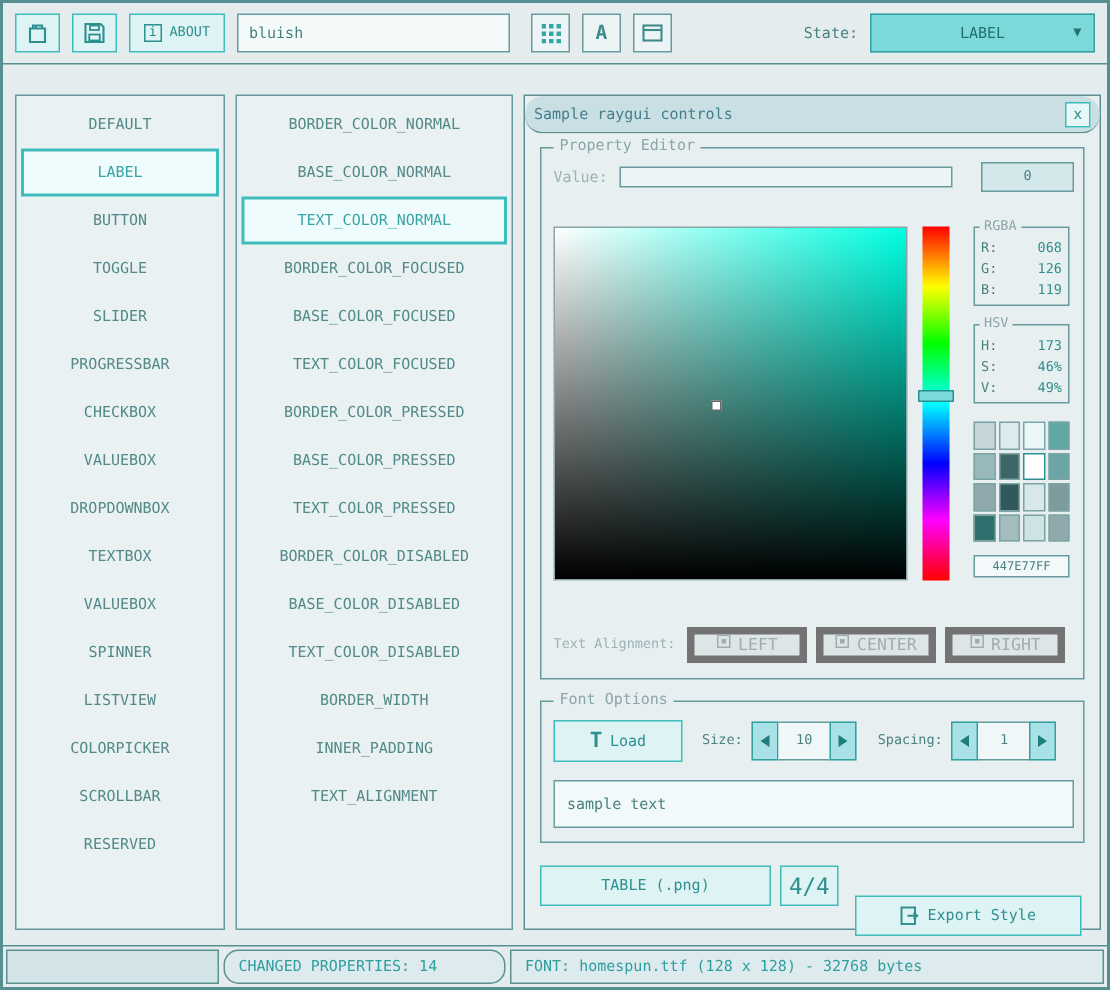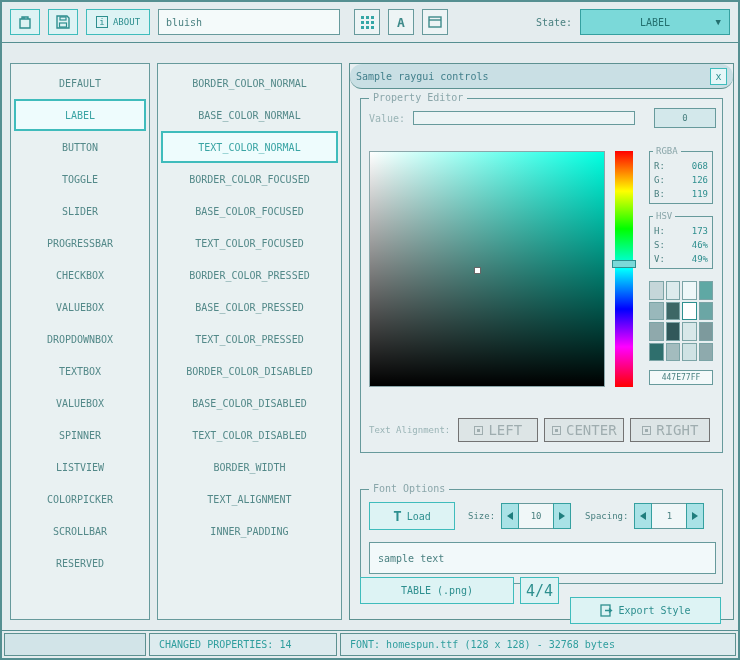--- a/index.html
+++ b/index.html
@@ -76,21 +76,21 @@
     justify-content:center; font-size:10px; cursor:pointer;
   }
   .window-body { position:relative; flex:1; }
 
   .groupbox { position:absolute; border:1px solid #679a9c; }
   .groupbox-label {
     position:absolute; top:-7px; left:8px; background:#e8eff1; padding:0 4px;
     color:#8aa6aa; font-size:10px; white-space:nowrap;
   }
   .pe-groupbox { left:10px; top:9px;  width:363px; height:355px; }
-  .fo-groupbox { left:10px; top:400px; width:363px; height:95px; }
+  .fo-groupbox { left:10px; top:378px; width:363px; height:95px; }
 
   
   .value-row {
     position:absolute; left:8px; top:8px; right:6px; height:22px;
     display:flex; align-items:center;justify-content:flex-end;
   }
   .dim-label { color:#9ab4b6; font-size:10px; }
   .value-slider {
     width:222px; height:14px; border:1px solid #679a9c; background:#ecf4f5;
     margin-left:8px; cursor:pointer;
@@ -152,23 +152,23 @@
     cursor:text;
   }
 
   
   .align-row {
     position:absolute; left:8px; right:6px; top:318px; height:26px;
     display:flex; align-items:center; gap:6px;
   }
   .align-label { font-size:9px; color:#9ab4b6; margin-right:2px; }
   .align-btn {
-    flex:0 0 80px; height:24px; border:1px solid #737373; background:#dde5e6;
-    color:#9fadaf; display:flex; align-items:center; justify-content:center;
-    gap:5px; font-size:14px; cursor:default;
+    flex:0 0 80px; height:24px; border:5px solid #737373; background:#dde5e6;
+    color:#9fadaf; display:flex; justify-content:center;
+    gap:5px; font-size:11px; cursor:default;
   }
   .align-icon { width:9px; height:9px; border:1px solid #9fadaf; position:relative; }
   .align-icon::after {
     content:""; position:absolute; left:2px; top:2px; width:3px; height:3px;
     background:#9fadaf;
   }
 
   
   .fo-row {
     position:absolute; left:8px; top:12px; right:6px; height:28px;
@@ -214,21 +214,21 @@
   .statusbar {
     position:absolute; left:0; right:0; bottom:0; height:28px;
     border-top:1px solid #558f91; background:#e4ecee; display:flex;
     align-items:stretch; padding:2px; gap:3px;
   }
   .status-seg {
     border:1px solid #5d9191; background:#ddebee; display:flex;
     align-items:center; padding:0 9px; color:#2f9e9e; font-size:10px;
   }
   .seg-1 { width:142px; background:#d2e4e8; }
-  .seg-2 { width:188px; }
+  .seg-2 { width:188px;border-radius:10px; }
   .seg-3 { flex:1; }
 
   svg { display:block; }
 </style>
 </head>
 <body>
 
 <div class="app">
 
   <div class="toolbar">
@@ -315,22 +315,22 @@
     <div class="list-item">BORDER_COLOR_FOCUSED</div>
     <div class="list-item">BASE_COLOR_FOCUSED</div>
     <div class="list-item">TEXT_COLOR_FOCUSED</div>
     <div class="list-item">BORDER_COLOR_PRESSED</div>
     <div class="list-item">BASE_COLOR_PRESSED</div>
     <div class="list-item">TEXT_COLOR_PRESSED</div>
     <div class="list-item">BORDER_COLOR_DISABLED</div>
     <div class="list-item">BASE_COLOR_DISABLED</div>
     <div class="list-item">TEXT_COLOR_DISABLED</div>
     <div class="list-item">BORDER_WIDTH</div>
+    <div class="list-item">INNER_PADDING</div>
     <div class="list-item">TEXT_ALIGNMENT</div>
-    <div class="list-item">INNER_PADDING</div>
   </div>
 
   <div class="window">
     <div class="titlebar">
       <span>Sample raygui controls</span>
       <div class="close-btn">
         <span>x</span>
       </div>
     </div>
     <div class="window-body">

